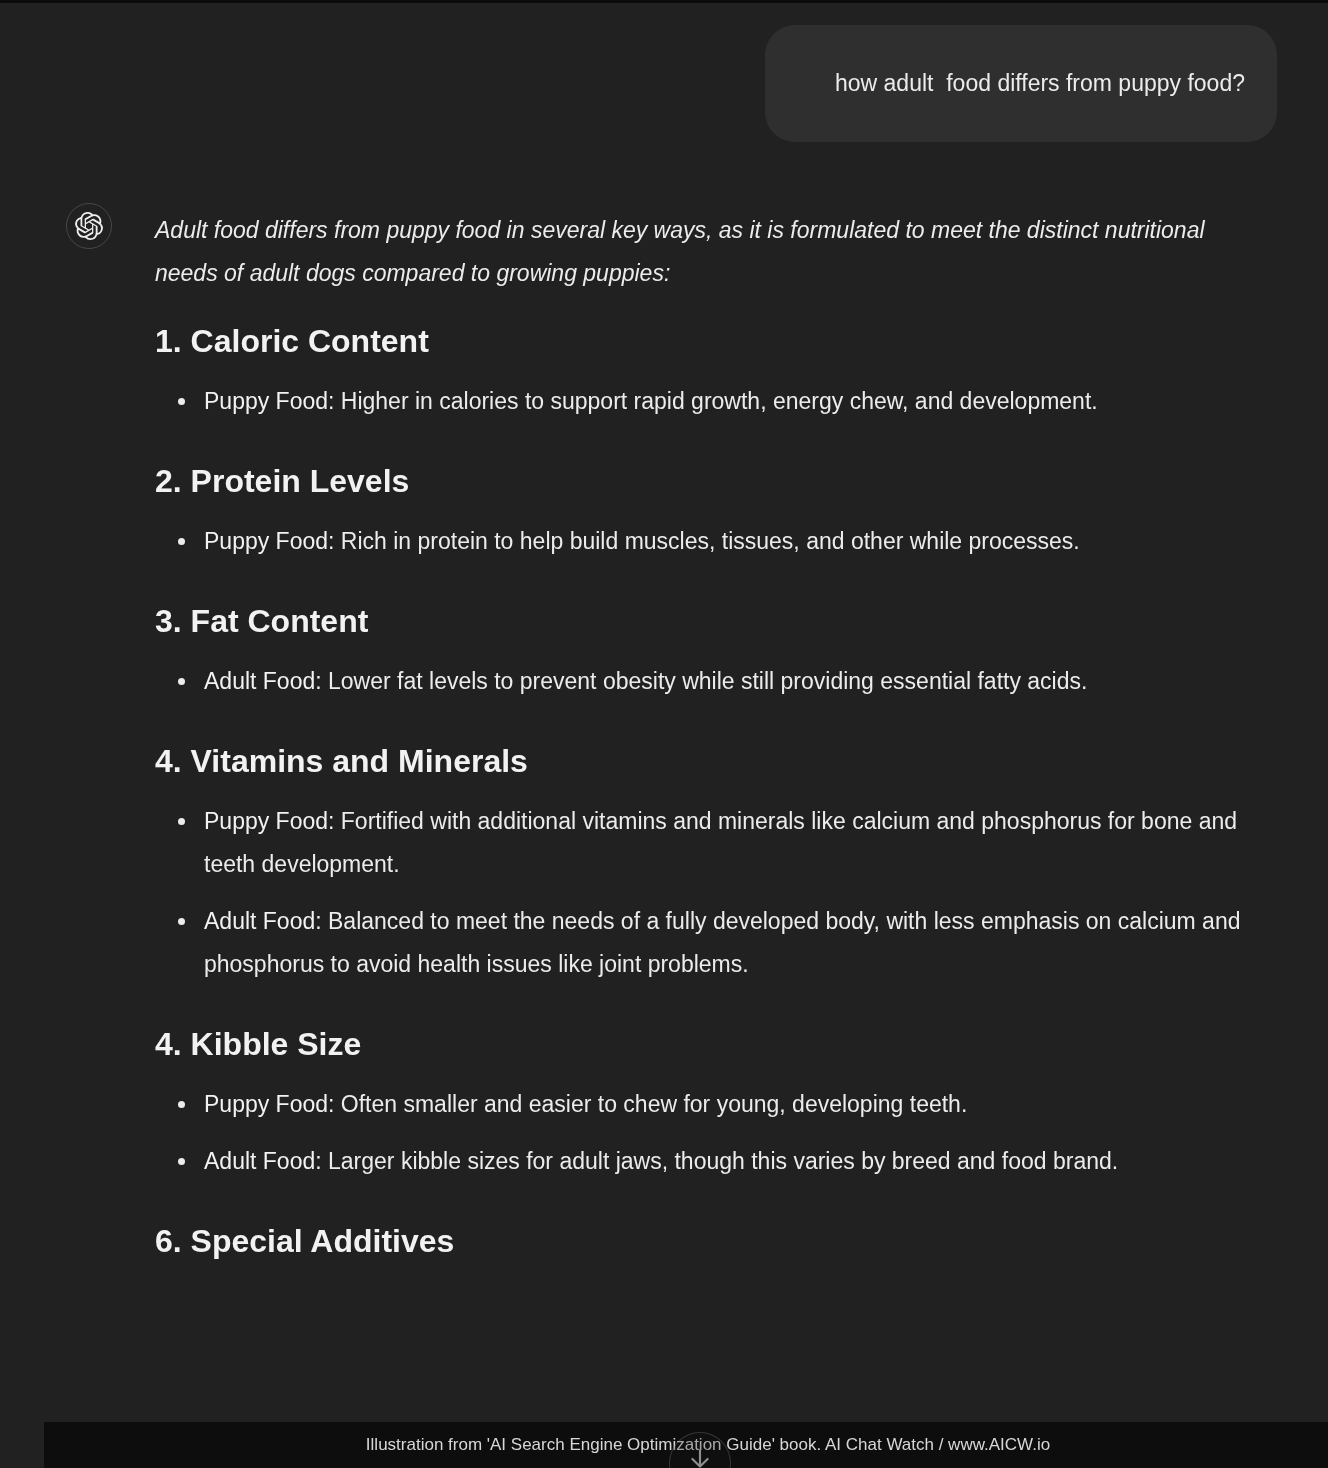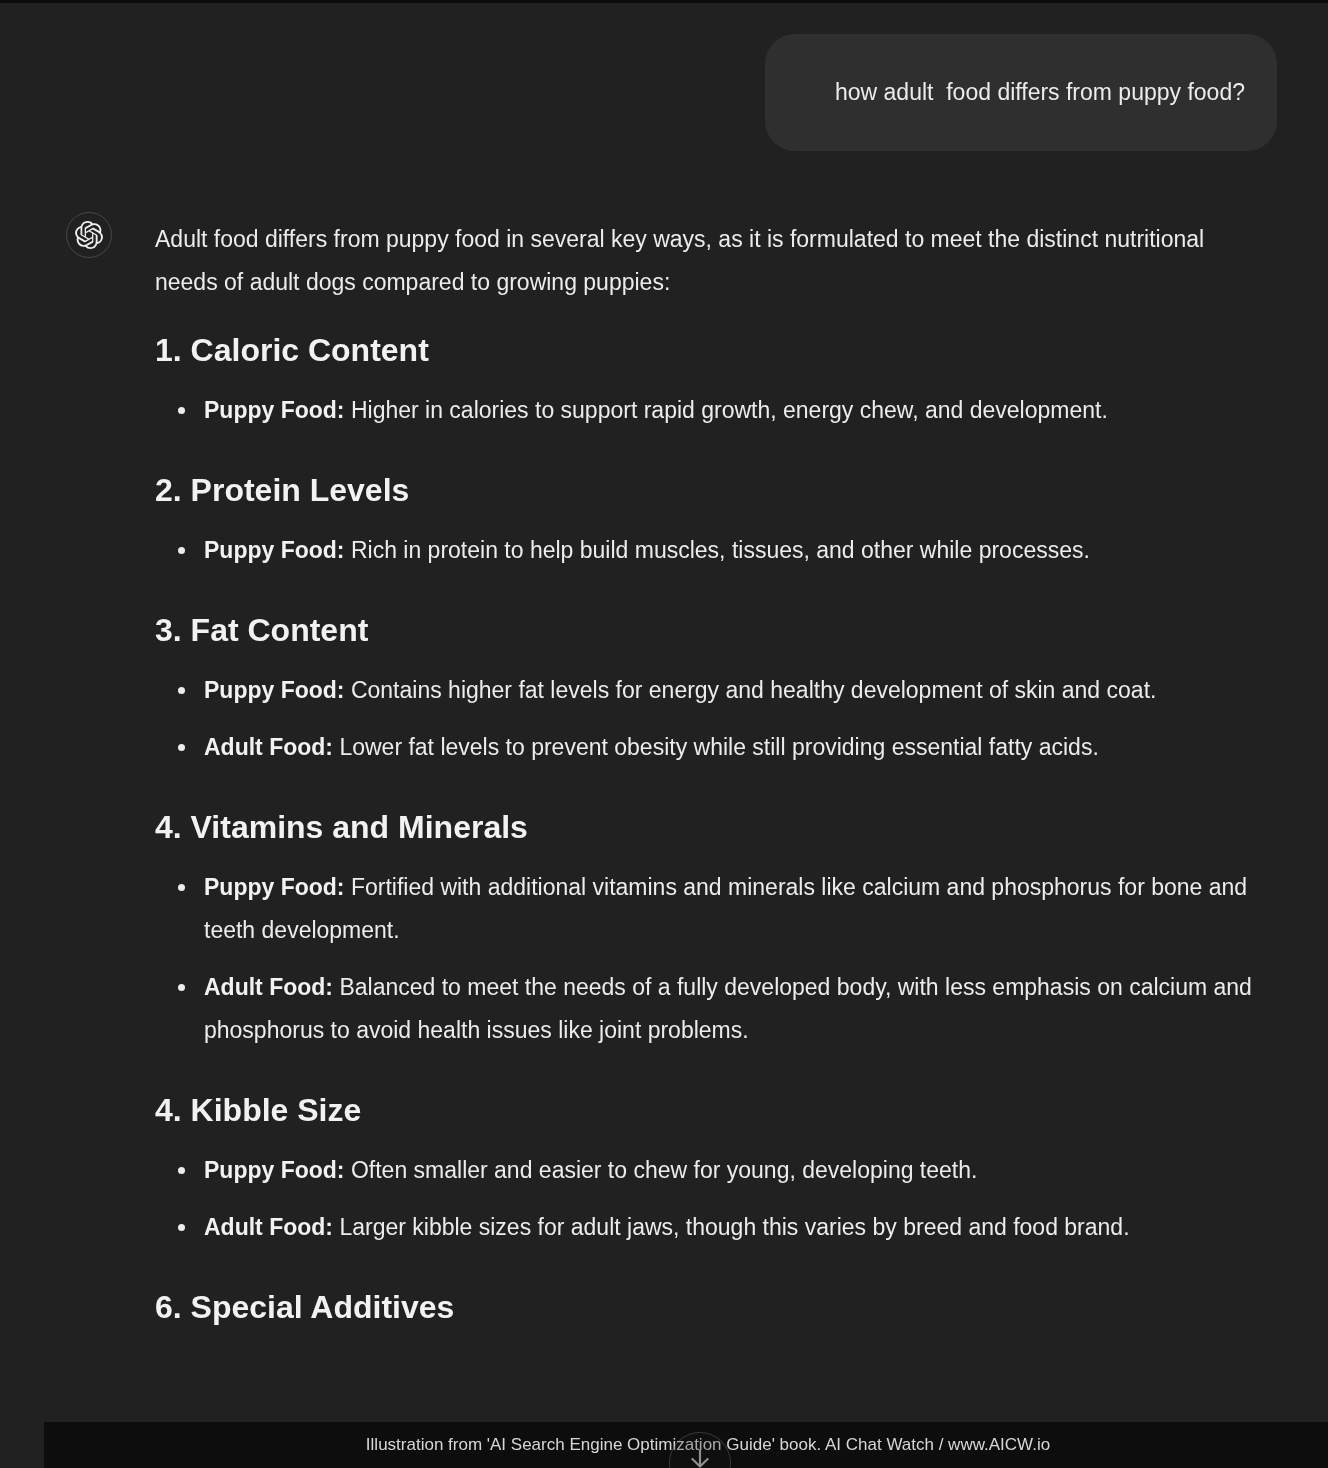--- a/index.html
+++ b/index.html
@@ -10,21 +10,21 @@
     position: relative;
     font-family: "Liberation Sans", sans-serif;
     color: #ececec;
   }
   .top-strip { height: 3px; background: #0c0c0c; }
 
   
   .user-row {
     display: flex;
     justify-content: flex-end;
-    padding: 31px 51px 0 0;
+    padding: 22px 51px 0 0;
   }
   .user-bubble {
     background: #2f2f2f;
     border-radius: 30px;
     padding: 15px 32px;
     font-size: 23px;
     line-height: 29px;
     color: #ececec;
     white-space: pre-wrap;
     max-width: 820px;
@@ -43,21 +43,21 @@
   }
   .avatar svg { width: 28px; height: 28px; fill: #ededed; }
 
   .answer {
     margin-left: 155px;
     margin-right: 56px;
     font-size: 23px;
     line-height: 43px;
     color: #ececec;
   }
-  .answer p.intro { margin: 0 0 28px 0; }
+  .answer p.intro { margin: 0 0 28px 0; font-style: italic; }
   .answer h3 {
     font-size: 32px;
     line-height: 37px;
     font-weight: 700;
     color: #f2f2f2;
     margin: 27px 0 0 0;
   }
   .answer ul {
     list-style: none;
     margin: 20px 0 40px 0;
@@ -65,21 +65,21 @@
   }
   .answer li { position: relative; margin-bottom: 14px; }
   .answer li::before {
     content: "";
     position: absolute;
     left: -26px; top: 18px;
     width: 7px; height: 7px;
     border-radius: 50%;
     background: #ececec;
   }
-  .answer li b { font-weight: 700; color: #f2f2f2; }
+  .answer li b { font-weight: 400; color: #f2f2f2; }
 
   
   .bottom-bar {
     position: absolute;
     left: 0; bottom: 0;
     width: 1328px; height: 36px;
     background: rgba(0, 0, 0, 0.60);
     z-index: 5;
     display: flex;
     align-items: center;
@@ -147,21 +147,20 @@
     <h3>2. Protein Levels</h3>
     <ul>
   <li><b>Puppy Food:</b><span> Rich in protein to help build muscles, tissues, and other while processes.</span></li>
 
 </ul>
   </section>
 
   <section>
     <h3>3. Fat Content</h3>
     <ul>
-  <li><b>Puppy Food:</b><span> Contains higher fat levels for energy and healthy development of skin and coat.</span></li>
 
   <li><b>Adult Food:</b><span> Lower fat levels to prevent obesity while still providing essential fatty acids.</span></li>
 </ul>
   </section>
 
   <section>
     <h3>4. Vitamins and Minerals</h3>
     <ul>
   <li><b>Puppy Food:</b><span> Fortified with additional vitamins and minerals like calcium and phosphorus for bone and teeth development.</span></li>
 

